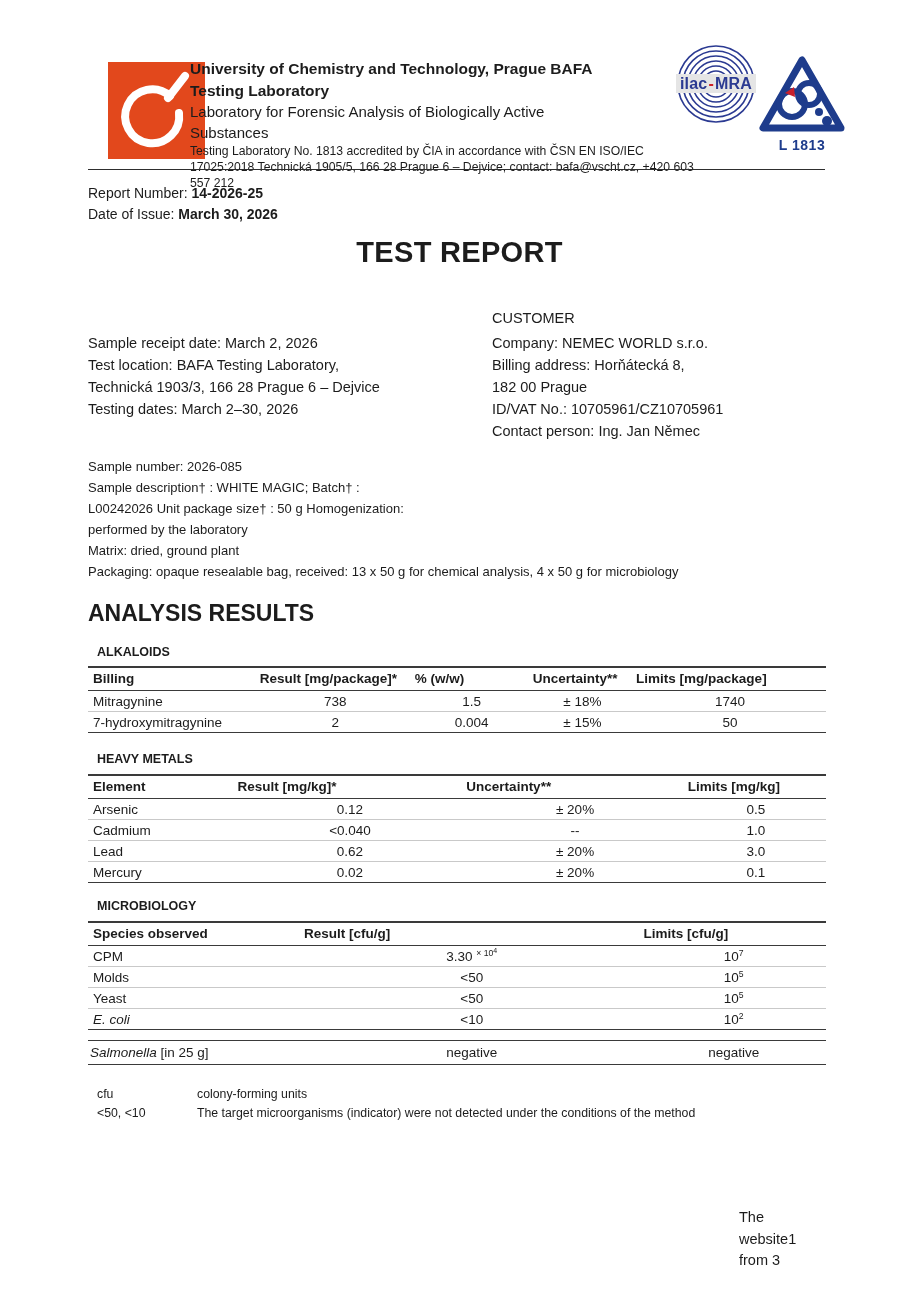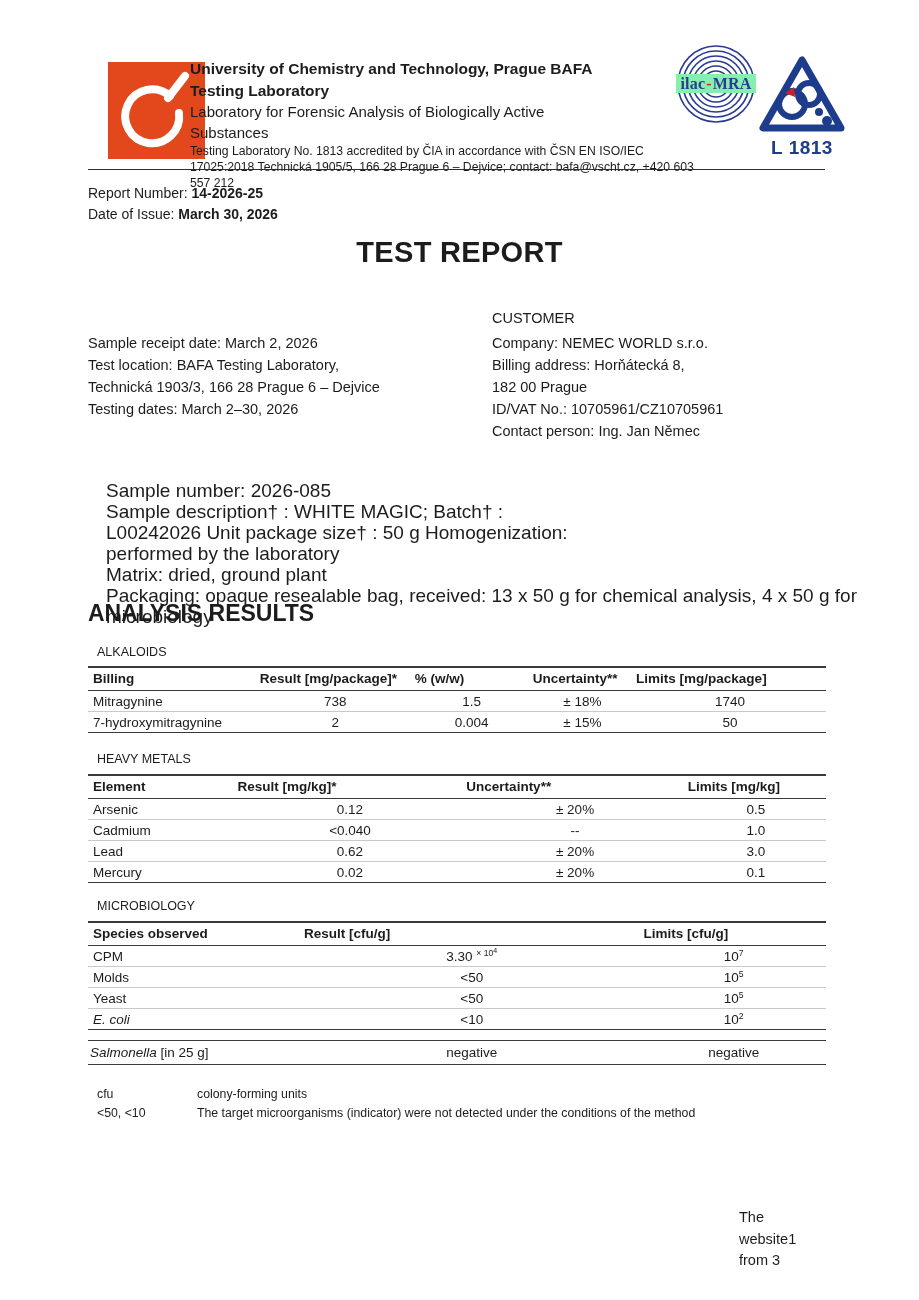--- a/index.html
+++ b/index.html
@@ -14,43 +14,43 @@
   
   .uct-logo { left:108px; top:62px; width:97px; height:97px; }
   .header-center { left:190px; top:58px; width:530px; }
   .hc-bold  { font-size:15.5px; font-weight:700; line-height:21.5px; }
   .hc-sub   { font-size:15px;   line-height:21px; }
   .hc-small { font-size:12.2px; line-height:16px; }
   .rule { left:88px; top:169px; width:737px; border-top:1.6px solid #2e2e2e; height:0; }
 
   .ilac-logo { left:676px; top:43px; width:80px; height:82px; }
   .ilac-band {
-    position:absolute; left:0; top:31px; width:80px; height:19px; background:#86efac;
+    position:absolute; left:0; top:31px; width:80px; height:19px; background:#e5e5e5;
     display:flex; align-items:center; justify-content:center;
-    font-size:16px; font-weight:700; color:#2b3a92; letter-spacing:0.2px;font-family:Liberation Serif, serif;
+    font-size:16px; font-weight:700; color:#2b3a92; letter-spacing:0.2px;
   }
   .ilac-band .dash { color:#cc2229; margin:0 1px; }
   .cia-logo { left:756px; top:55px; width:92px; height:100px; text-align:center; }
-  .cia-text { font-size:19px; font-weight:700; color:#1e3c8c; margin-top:-2px; letter-spacing:0.5px; }
+  .cia-text { font-size:14px; font-weight:700; color:#1e3c8c; margin-top:-2px; letter-spacing:0.5px; }
 
   
   .meta { left:88px; top:183px; font-size:14px; line-height:21px; }
   .meta b { font-weight:700; }
   .title { left:0; top:236px; width:919px; text-align:center;
            font-size:29px; font-weight:700; letter-spacing:0.3px; }
 
   
   .customer-heading { left:492px; top:310px; font-size:14.5px; }
   .left-info  { left:88px;  top:332px; font-size:14.5px; line-height:22px; }
   .right-info { left:492px; top:332px; font-size:14.5px; line-height:22px; }
-  .sample-info { left:88px; top:480px; font-size:19px; line-height:21px; width:760px;margin-left:18px; }
+  .sample-info { left:88px; top:456px; font-size:13px; line-height:21px; width:760px; }
 
   
   .analysis-heading { left:88px; top:600px; font-size:23px; font-weight:700; }
-  .tbl-label { left:97px; font-size:12.5px; }
+  .tbl-label { left:97px; font-size:12.5px;font-weight:bold; }
   .lbl-alk   { top:645px; }
   .lbl-hm    { top:752px; }
   .lbl-mb    { top:899px; }
   .tbl { left:88px; width:738px; }
   .tbl-alk { top:666px; }
   .tbl-hm  { top:774px; }
   .tbl-mb  { top:921px; }
   .tbl-sal { top:1040px; }
 
   table.results { width:100%; border-collapse:collapse; font-size:13.5px; }

